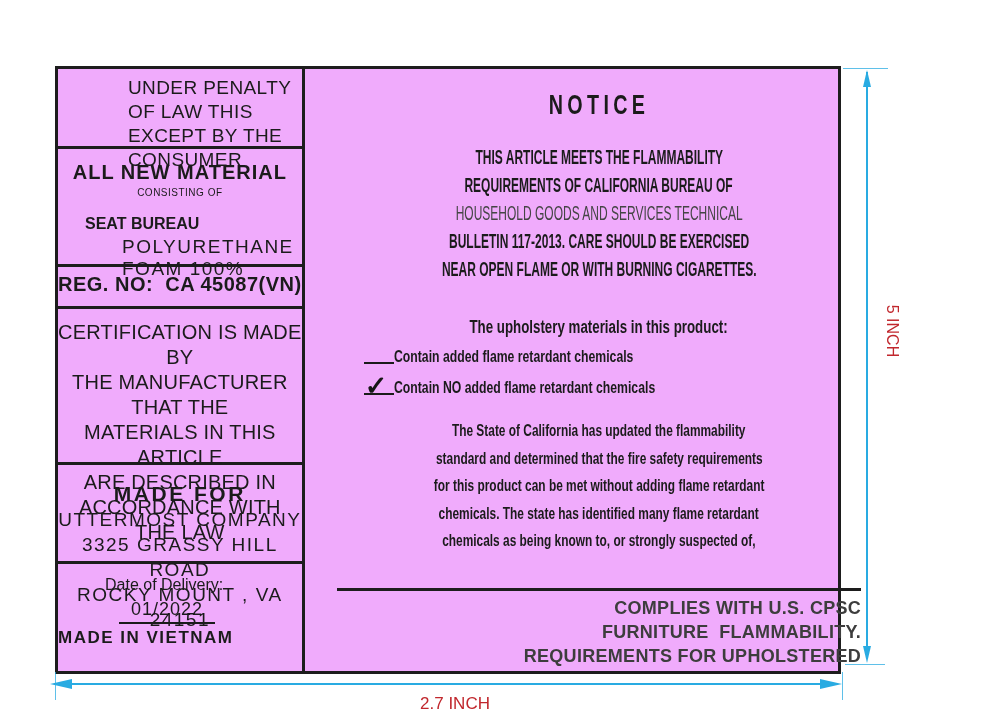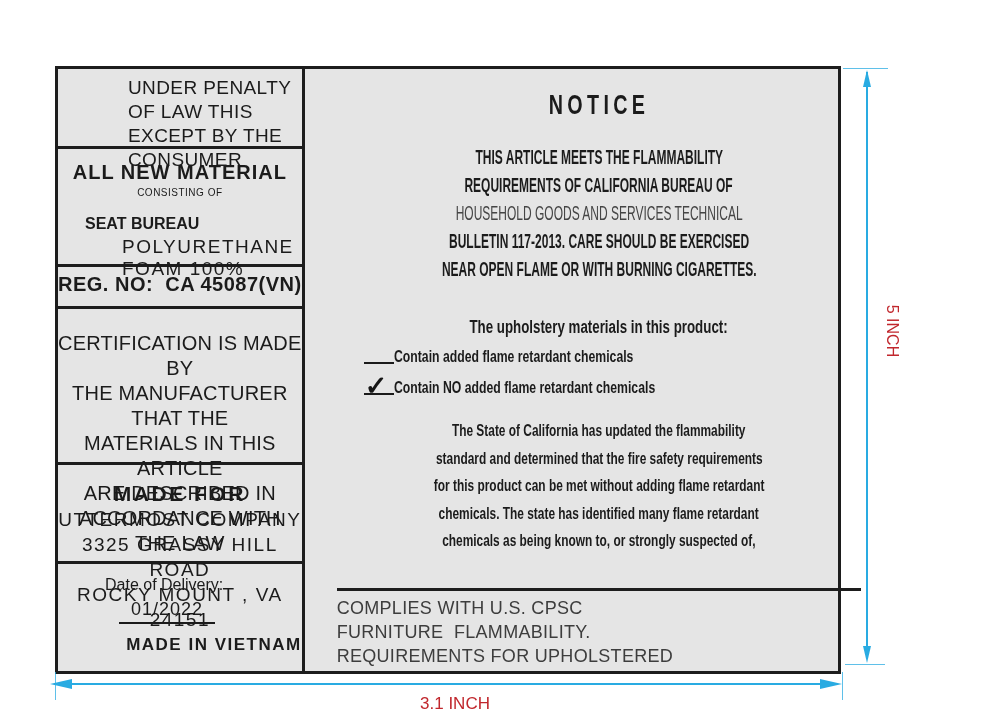--- a/index.html
+++ b/index.html
@@ -1,43 +1,43 @@
 <!DOCTYPE html>
 <html><head>
 <meta charset="utf-8">
 <style>
   html,body{margin:0;padding:0;background:#ffffff;}
   .canvas{position:relative;width:1000px;height:726px;background:#ffffff;overflow:hidden;
           font-family:"Liberation Sans",sans-serif;color:#1b1b1b;}
   .lbl{position:absolute;left:55px;top:66px;width:786px;height:608px;
-       border:3px solid #1d1d1d;box-sizing:border-box;display:flex;background:#e5e5e5;}
+       border:3px solid #1d1d1d;box-sizing:border-box;display:flex;background:#f0abfc;}
   .col-left{width:388px;border-right:3px solid #1d1d1d;box-sizing:border-box;
             display:flex;flex-direction:column;}
   .col-right{flex:1;display:flex;flex-direction:column;margin-left:32px;}
   .row{border-bottom:3px solid #1d1d1d;box-sizing:border-box;}
   .row.last{border-bottom:none;flex:1;}
 
   
   .penalty{height:80px;padding:7px 0 0 70px;font-size:19px;line-height:24px;letter-spacing:.4px;}
   .material{height:118px;padding-top:11px;}
   .mat-title{text-align:center;font-weight:bold;font-size:20px;letter-spacing:1px;line-height:24px;}
   .mat-sub{text-align:center;font-weight:normal;font-size:10px;letter-spacing:.5px;line-height:17px;}
   .mat-item{margin:13px 0 0 27px;font-weight:bold;font-size:16px;line-height:20px;}
   .mat-comp{margin:2px 0 0 64px;font-size:19px;letter-spacing:1.5px;line-height:22px;}
   .regno{height:42px;padding-top:6px;font-weight:bold;font-size:20px;
          letter-spacing:.5px;white-space:pre;}
-  .cert{height:156px;padding-top:22px;text-align:center;font-size:20px;line-height:25px;letter-spacing:.2px;}
+  .cert{height:156px;padding-top:11px;text-align:center;font-size:20px;line-height:25px;letter-spacing:.2px;}
   .madefor{height:99px;padding-top:16px;text-align:center;}
   .mf-title{font-weight:bold;font-size:21px;letter-spacing:2.5px;line-height:26px;}
   .mf-line{font-size:19px;letter-spacing:1.5px;line-height:25px;}
   .delivery{padding-top:9px;}
   .del-row{margin-left:47px;font-size:16px;line-height:24px;}
   .del-value{display:inline-block;margin-left:14px;padding:0 12px 1px 12px;
              border-bottom:2px solid #1b1b1b;font-size:18px;letter-spacing:1px;}
-  .origin{margin-top:11px;text-align:right;font-weight:bold;font-size:17px;letter-spacing:1.5px;}
+  .origin{margin-top:4px;text-align:left;font-weight:bold;font-size:17px;letter-spacing:1.5px;}
 
   
   .notice-cell{height:522px;border-bottom:3px solid #1d1d1d;box-sizing:border-box;overflow:hidden;}
   .cfx{display:flex;justify-content:center;}
   .cfx>span{white-space:pre;display:inline-block;}
   .notice-title{margin-top:20px;line-height:32px;}
   .notice-title>span{font-weight:bold;font-size:27px;letter-spacing:6px;transform:scaleX(.73);}
   .flam{margin-top:22px;}
   .flam .cfx{line-height:28px;}
   .flam .cfx>span{font-weight:bold;font-size:20px;transform:scaleX(.6);}
@@ -46,21 +46,21 @@
   .uph-heading>span{font-weight:bold;font-size:18px;transform:scaleX(.74);}
   .option{margin:5px 0 0 27px;line-height:26px;white-space:nowrap;}
   .opt-blank{display:inline-block;width:30px;height:18px;border-bottom:2px solid #1b1b1b;
              position:relative;vertical-align:-2px;}
   .check{position:absolute;left:1px;bottom:-6px;font-size:27px;font-weight:bold;color:#161616;}
   .opt-text{display:inline-block;font-weight:bold;font-size:17px;transform:scaleX(.72);
             transform-origin:left center;white-space:pre;}
   .statep{margin-top:16px;}
   .statep .cfx{line-height:27.5px;}
   .statep .cfx>span{font-weight:bold;font-size:17px;transform:scaleX(.7);}
-  .cpsc{padding-top:5px;text-align:left;color:#3d3d3d;}
+  .cpsc{padding-top:5px;text-align:right;color:#3d3d3d;font-weight:bold;}
   .cpsc div{font-size:18px;line-height:24px;letter-spacing:.3px;white-space:pre;}
 
   
   .dim-red{position:absolute;color:#C1272D;font-size:16px;}
   .vline{position:absolute;left:866px;top:72px;width:2px;height:577px;background:#29ABE2;}
   .arr{position:absolute;width:0;height:0;}
   .arr-up{left:863px;top:70px;border-left:4px solid transparent;border-right:4px solid transparent;
           border-bottom:17px solid #29ABE2;}
   .arr-down{left:863px;top:646px;border-left:4px solid transparent;border-right:4px solid transparent;
             border-top:17px solid #29ABE2;}
@@ -194,15 +194,15 @@
   <div class="tick tick-br"></div>
 
   <div class="vline"></div>
   <div class="arr arr-up"></div>
   <div class="arr arr-down"></div>
   <div class="dim-red dim-h">5 INCH</div>
 
   <div class="hline"></div>
   <div class="arr arr-left"></div>
   <div class="arr arr-right"></div>
-  <div class="dim-red dim-w">3.1 INCH</div>
+  <div class="dim-red dim-w">2.7 INCH</div>
 
 </div>
 
 </body></html>

